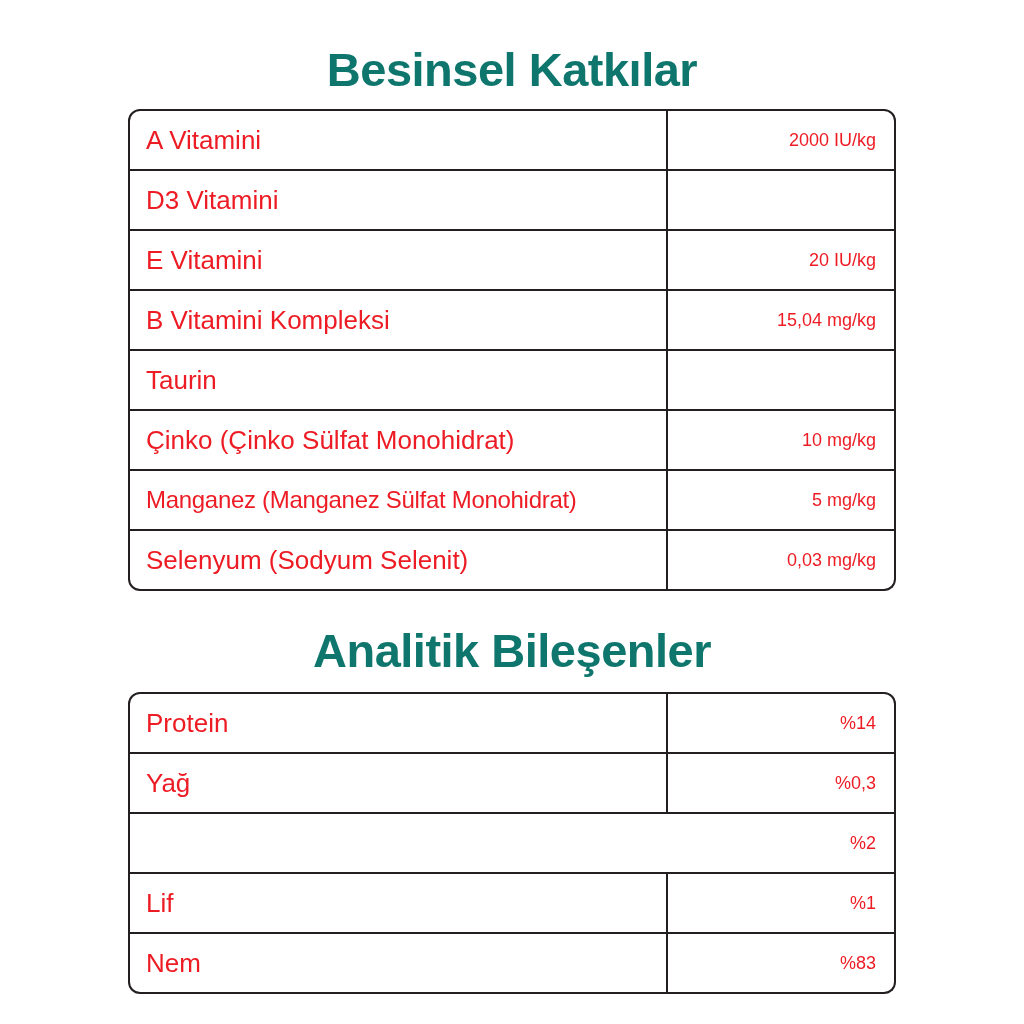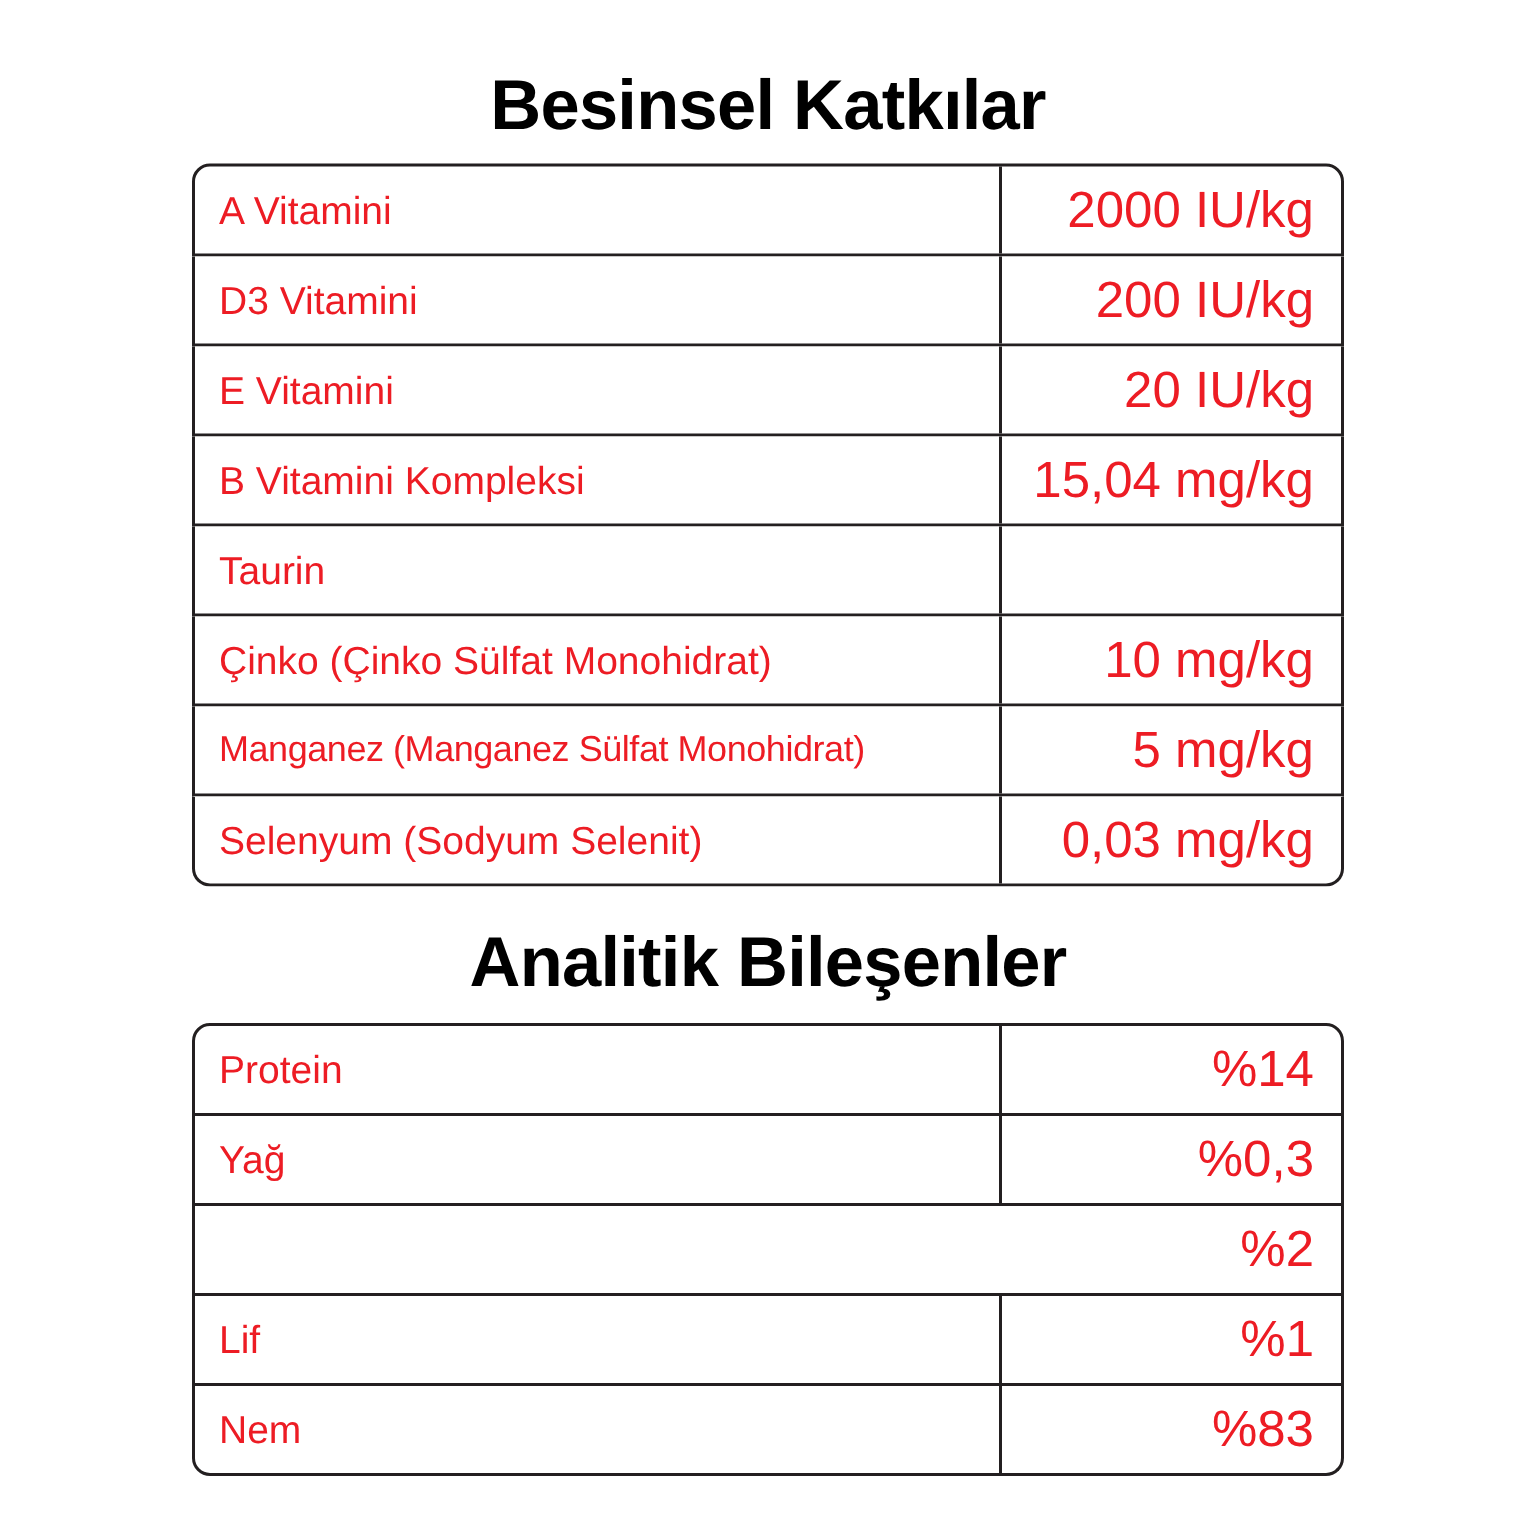--- a/index.html
+++ b/index.html
@@ -17,31 +17,31 @@
   .page {
     width: 1024px;
     height: 1024px;
     box-sizing: border-box;
     padding: 28px 128px 0 128px;
     position: relative;
   }
   .section-title {
     text-align: center;
     font-weight: bold;
-    color: #000000;
+    color: #0f766e;
     letter-spacing: -0.5px;
     line-height: 1;
   }
   #title-1 {
     font-size: 47px;
     margin: 18px 0 16px 0;
   }
   #title-2 {
     font-size: 47px;
-    margin: 26px 0 18px 0;
+    margin: 36px 0 18px 0;
   }
   .table {
     width: 768px;
     margin: 15px auto;
     border-collapse: separate;
     border-spacing: 0;
   }
   .row {
     display: flex;
     position: relative;
@@ -71,21 +71,21 @@
     overflow: hidden;
     border-right: 2.5px solid #231f20;
     height: 100%;
     display: flex;
     align-items: center;
   }
   .cell-value {
     flex: 1 1 auto;
     box-sizing: border-box;
     padding-right: 18px;
-    font-size: 34px;
+    font-size: 18px;
     color: #ed1c24;
     text-align: right;
     height: 100%;
     display: flex;
     align-items: center;
     justify-content: flex-end;
     white-space: nowrap;
   }
   .tight .cell-label {
     font-size: 24px;
@@ -107,21 +107,20 @@
 
   <div class="table table1">
 
     <div class="row first">
       <div class="cell-label">A Vitamini</div>
       <div class="cell-value">2000 IU/kg</div>
     </div>
 
     <div class="row">
       <div class="cell-label">D3 Vitamini</div>
-      <div class="cell-value">200 IU/kg</div>
     </div>
 
     <div class="row">
       <div class="cell-label">E Vitamini</div>
       <div class="cell-value">20 IU/kg</div>
     </div>
 
     <div class="row">
       <div class="cell-label">B Vitamini Kompleksi</div>
       <div class="cell-value">15,04 mg/kg</div>

